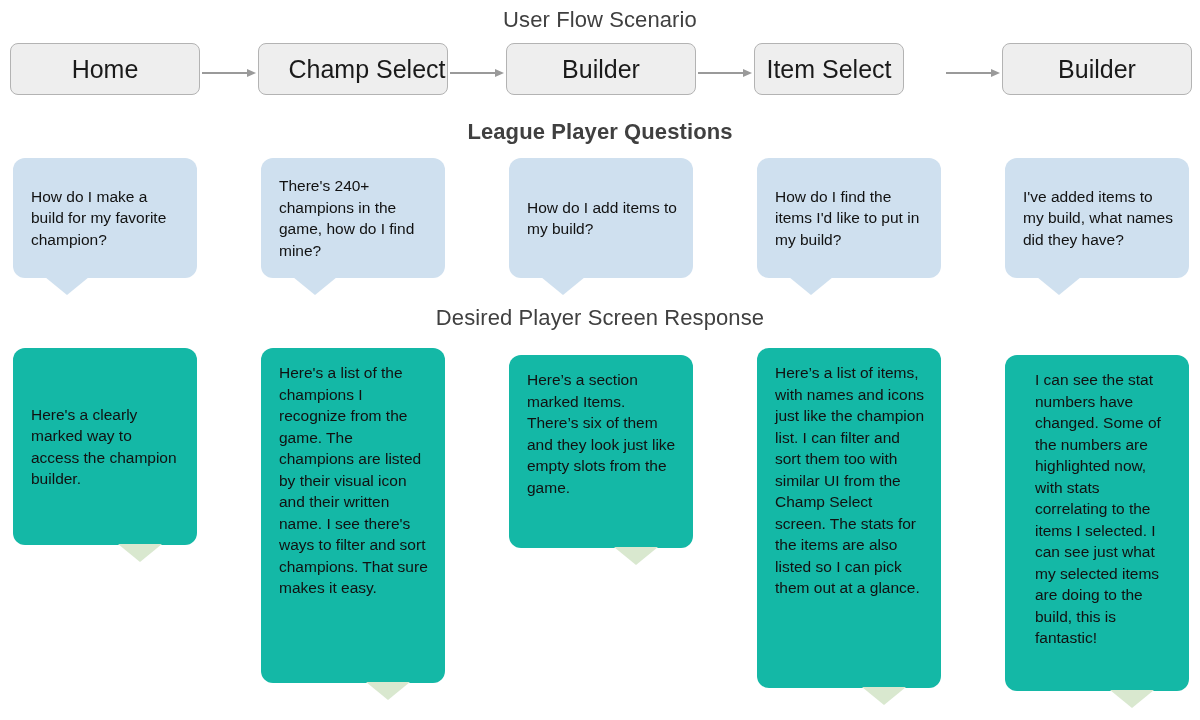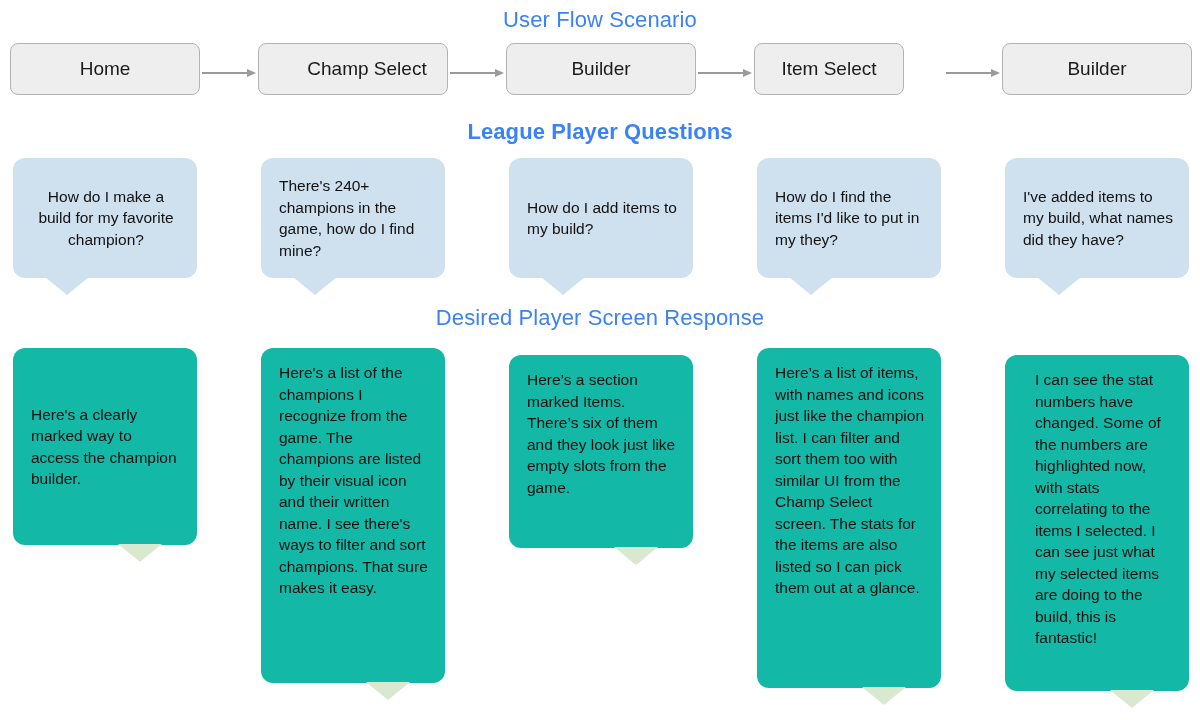--- a/index.html
+++ b/index.html
@@ -24,21 +24,21 @@
 
   
   .section-heading {
     position: absolute;
     left: 0;
     width: 1200px;
     text-align: center;
     font-size: 22px;
     font-weight: 400;
     line-height: 28px;
-    color: #3b82f6;
+    color: #404040;
     letter-spacing: 0.1px;
     white-space: nowrap;
   }
   #heading-flow { top: 6px; }
   #heading-questions { top: 118px; font-weight: bold; }
   #heading-responses { top: 304px; }
 
   
   .flow-row {
     position: absolute;
@@ -51,21 +51,21 @@
     position: absolute;
     top: 0;
     height: 52px;
     box-sizing: border-box;
     background: #eeeeee;
     border: 1px solid #b3b3b3;
     border-radius: 8px;
     display: flex;
     align-items: center;
     justify-content: center;
-    font-size: 19px;
+    font-size: 25px;
     color: #1a1a1a;
     line-height: 22px;
   }
   .flow-arrow {
     position: absolute;
     top: 25px;
     height: 10px;
   }
   .flow-arrow .shaft {
     position: absolute;
@@ -170,37 +170,37 @@
     </div>
 
     <div class="flow-box" style="left:1002px; width:190px;">
       <span>Builder</span>
     </div>
 
   </div>
 
   <div class="section-heading" id="heading-questions">League Player Questions</div>
 
-  <div class="bubble question" style="left:13px; top:158px; width:184px; height:120px;text-align:center;">
+  <div class="bubble question" style="left:13px; top:158px; width:184px; height:120px;">
     <span class="bubble-text">How do I make a build for my favorite champion?</span>
     <span class="tail" style="left:32px;"></span>
   </div>
 
   <div class="bubble question" style="left:261px; top:158px; width:184px; height:120px;">
     <span class="bubble-text">There's 240+ champions in the game, how do I find mine?</span>
     <span class="tail" style="left:32px;"></span>
   </div>
 
   <div class="bubble question" style="left:509px; top:158px; width:184px; height:120px;">
     <span class="bubble-text">How do I add items to my build?</span>
     <span class="tail" style="left:32px;"></span>
   </div>
 
   <div class="bubble question" style="left:757px; top:158px; width:184px; height:120px;">
-    <span class="bubble-text">How do I find the items I'd like to put in my they?</span>
+    <span class="bubble-text">How do I find the items I'd like to put in my build?</span>
     <span class="tail" style="left:32px;"></span>
   </div>
 
   <div class="bubble question" style="left:1005px; top:158px; width:184px; height:120px;">
     <span class="bubble-text">I've added items to my build, what names did they have?</span>
     <span class="tail" style="left:32px;"></span>
   </div>
 
   <div class="section-heading" id="heading-responses">Desired Player Screen Response</div>
 

